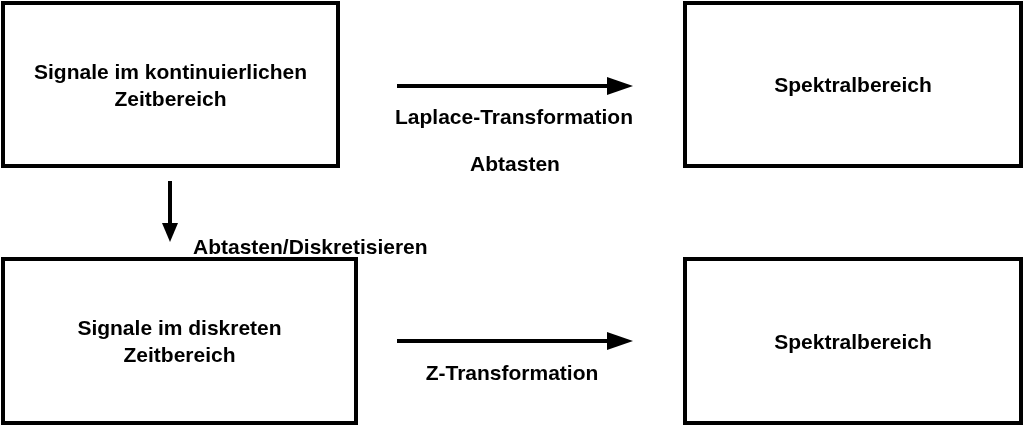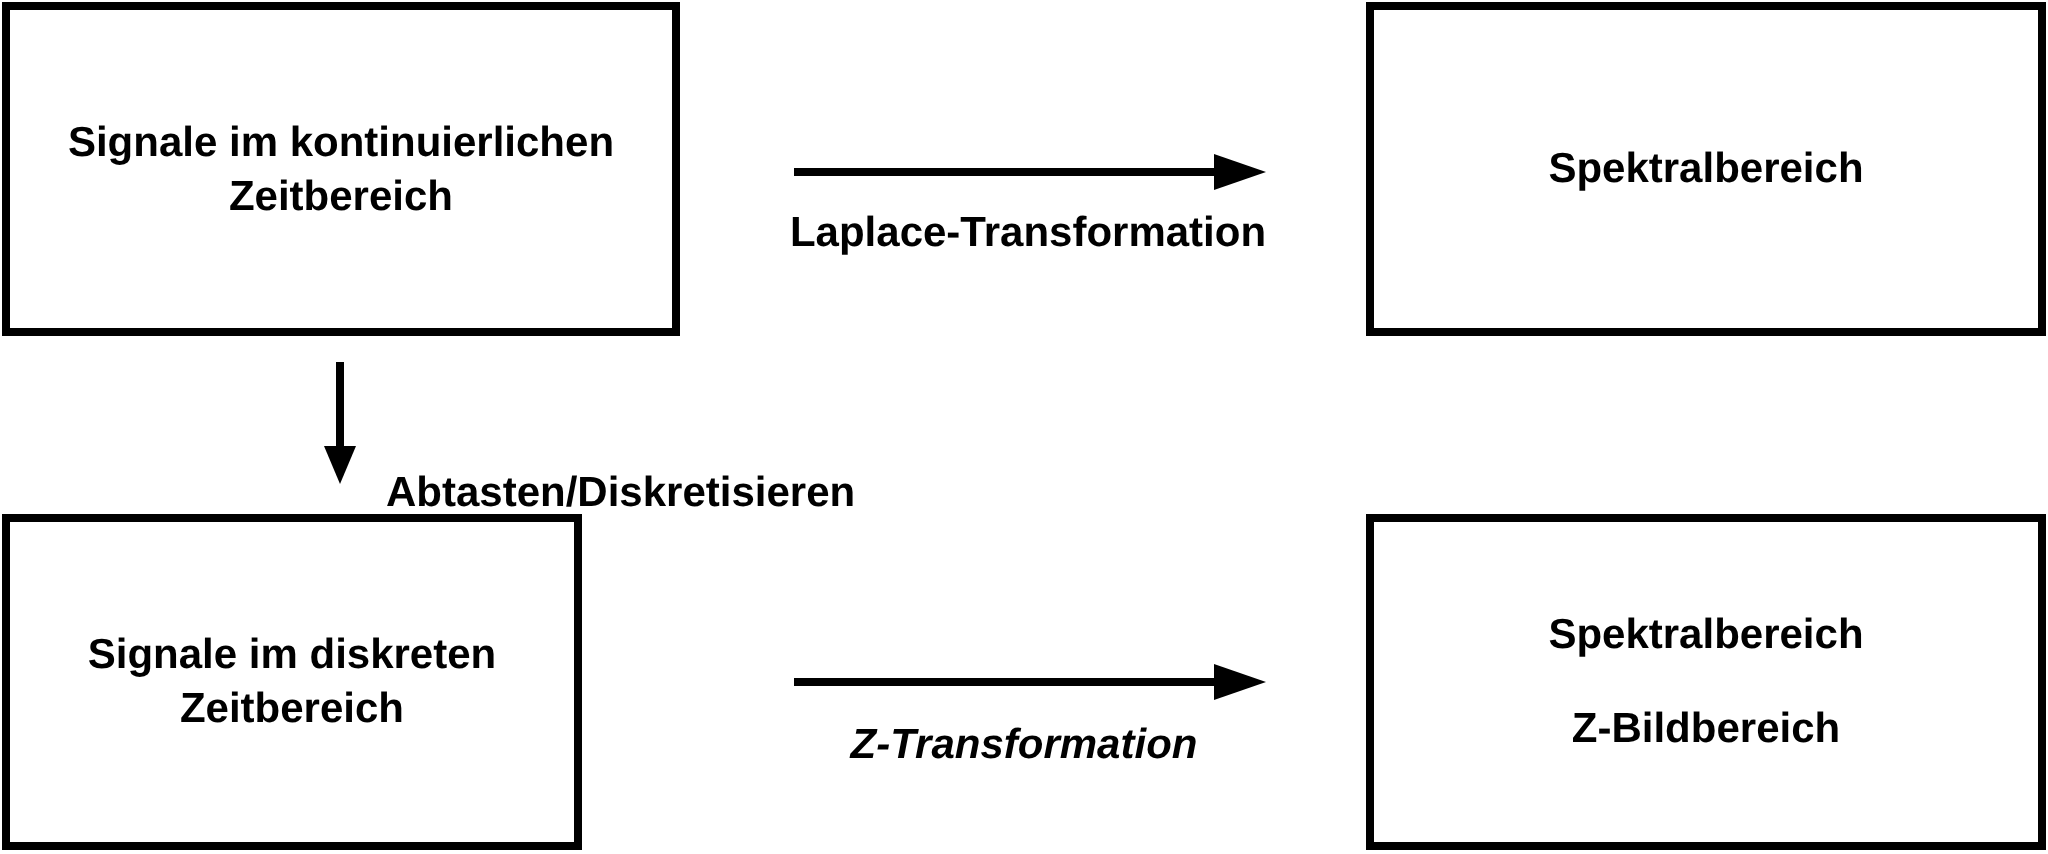--- a/index.html
+++ b/index.html
@@ -28,21 +28,21 @@
     flex-direction: column;
     align-items: center;
     justify-content: center;
     text-align: center;
     font-weight: bold;
     font-size: 21px;
     line-height: 27px;
   }
   .box-top-left    { left: 1px;   top: 1px;   width: 339px; height: 167px; }
   .box-top-right   { left: 683px; top: 1px;   width: 340px; height: 167px; }
-  .box-bottom-left { left: 1px;   top: 257px; width: 290px; height: 168px; }
+  .box-bottom-left { left: 1px;   top: 257px; width: 357px; height: 168px; }
   .box-bottom-right{ left: 683px; top: 257px; width: 340px; height: 168px; }
   .box-top-right .box-line + .box-line,
   .box-bottom-right .box-line + .box-line {
     margin-top: 20px;
   }
   .arrow {
     position: absolute;
   }
   .arrow-label {
     position: absolute;
@@ -75,34 +75,34 @@
     <div class="box-line">Spektralbereich</div>
   </div>
 
   <div class="box box-bottom-left">
     <div class="box-line">Signale im diskreten</div>
     <div class="box-line">Zeitbereich</div>
   </div>
 
   <div class="box box-bottom-right">
     <div class="box-line">Spektralbereich</div>
-    <div class="box-line">Z-Bildbereich</div>
   </div>
 
   <svg class="arrow" style="left:395px; top:74px;" width="242" height="24">
     <line x1="2" y1="12" x2="216" y2="12" stroke="#000000" stroke-width="4"></line>
     <polygon points="212,3 238,12 212,21" fill="#000000"></polygon>
   </svg>
   <div class="arrow-label label-center" style="left:514px; top:117px;">Laplace-Transformation</div>
+  <div class="arrow-label label-center" style="left:515px; top:164px;">Abtasten</div>
 
   <svg class="arrow" style="left:160px; top:181px;" width="21" height="62">
     <line x1="10" y1="0" x2="10" y2="46" stroke="#000000" stroke-width="4"></line>
     <polygon points="2,42 10,61 18,42" fill="#000000"></polygon>
   </svg>
   <div class="arrow-label label-left" style="left:193px; top:212px;">Abtasten/Diskretisieren</div>
 
   <svg class="arrow" style="left:395px; top:329px;" width="242" height="24">
     <line x1="2" y1="12" x2="216" y2="12" stroke="#000000" stroke-width="4"></line>
     <polygon points="212,3 238,12 212,21" fill="#000000"></polygon>
   </svg>
-  <div class="arrow-label label-center" style="left:512px; top:373px;font-style:italic;">Z-Transformation</div>
+  <div class="arrow-label label-center" style="left:512px; top:373px;">Z-Transformation</div>
 
 </div>
 
 </body></html>

